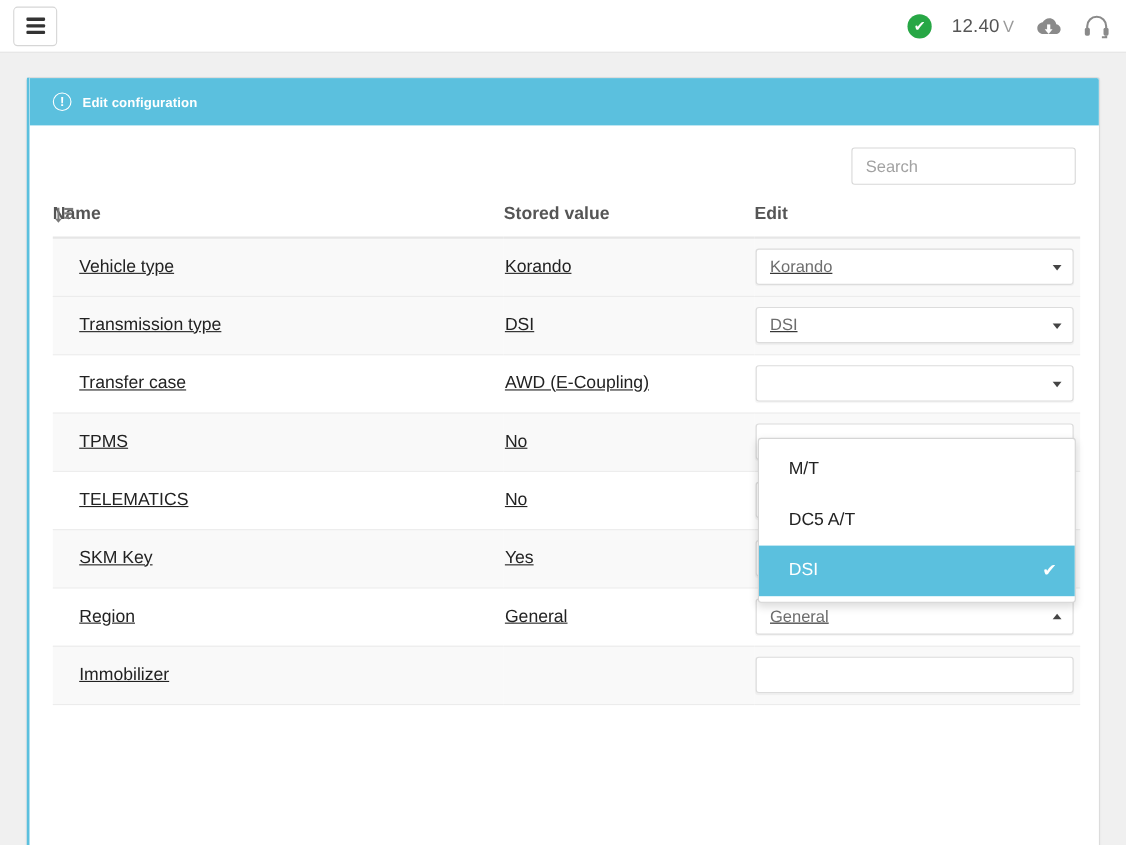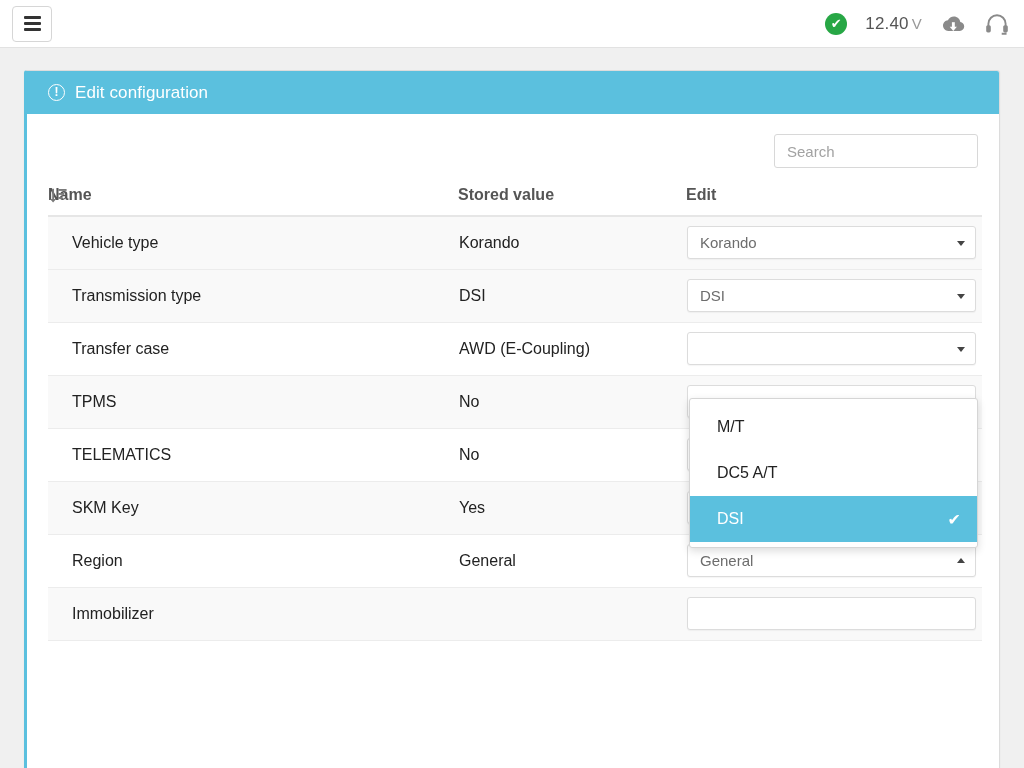--- a/index.html
+++ b/index.html
@@ -92,22 +92,22 @@
   .panel-head {
     background: #5bc0de;
     height: 43px;
     display: flex;
     align-items: center;
     gap: 10px;
     padding: 0 0 0 21px;
     color: #fff;
   }
   .panel-head .title {
-    font-size: 17px;
-    font-weight: normal;
+    font-size: 12px;
+    font-weight: bold;
     letter-spacing: 0.1px;
   }
   .excl-circle {
     width: 17px; height: 17px;
     border: 1.6px solid #fff;
     border-radius: 50%;
     display: flex; align-items: center; justify-content: center;
     font-size: 12px;
     font-weight: bold;
     line-height: 1;
@@ -166,20 +166,21 @@
     height: 15px;
     color: #7a7a7a;
   }
 
   table.cfg td {
     border-bottom: 1px solid #ececec;
     font-size: 16px;
     color: #222;
     height: 53px;
     vertical-align: middle;
+    text-decoration: underline;
   }
   td.c-name { padding-left: 24px; }
   tr.alt td { background: #f9f9f9; }
 
   
   .select {
     position: relative;
     width: 289px;
     height: 33px;
     background: #fff;

